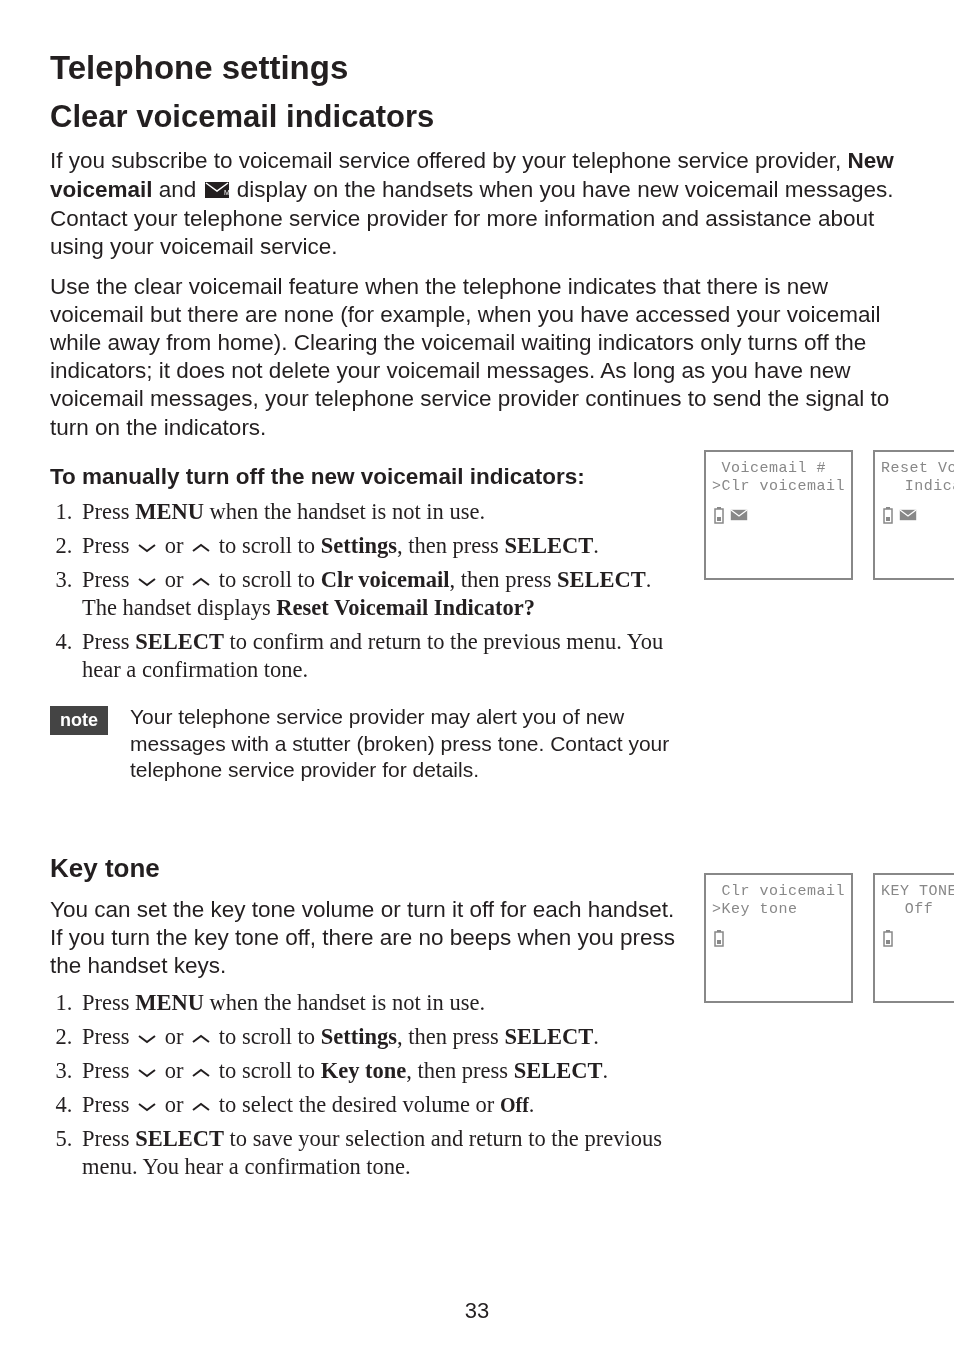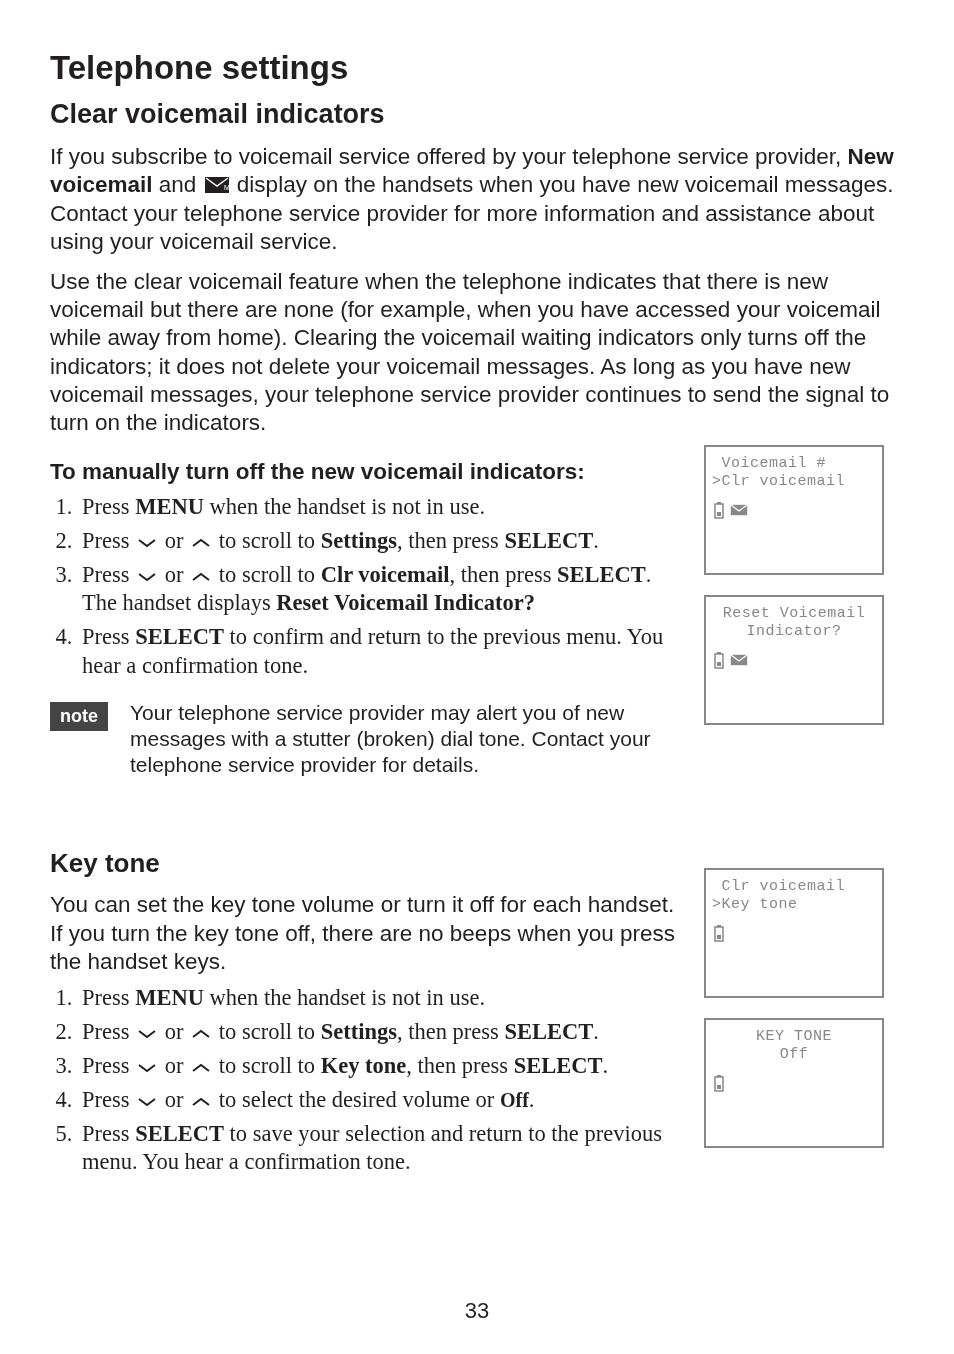--- a/index.html
+++ b/index.html
@@ -16,21 +16,21 @@
     font-family: Arial, Helvetica, sans-serif;
     color: #231f20;
   }
   .h1 {
     font-size: 33px;
     font-weight: bold;
     margin: 0 0 12px 0;
     line-height: 1.1;
   }
   .h2 {
-    font-size: 27px;
+    font-size: 31px;
     font-weight: bold;
     margin: 0 0 6px 0;
     line-height: 1.2;
   }
   .h3 {
     font-size: 26px;
     font-weight: bold;
     margin: 30px 0 10px 0;
   }
   p.body {
@@ -93,21 +93,21 @@
     left: 0; right: 0;
     text-align: center;
     font-size: 22px;
     margin-top: 20px;
   }
   .two-col {
     display: flex;
     gap: 20px;
   }
   .left-col { flex: 1 1 auto; max-width: 650px; }
-  .right-col { width: 200px; flex-shrink: 0; display: flex; flex-direction: column; gap: 20px; }
+  .right-col { width: 200px; flex-shrink: 0; display: flex; flex-direction: row; gap: 20px; }
   .lcd {
     border: 2px solid #888;
     width: 180px;
     height: 130px;
     padding: 8px 6px;
     font-family: "Courier New", monospace;
     font-size: 15px;
     line-height: 1.2;
     color: #888;
     letter-spacing: 0.5px;
@@ -165,21 +165,21 @@
                 <polyline points="2,9 10,3 18,9" fill="none" stroke="#231f20" stroke-width="2"></polyline>
               </svg></span><span> to scroll to </span><span class="strong">Clr voicemail</span><span>, then press </span><span class="strong">SELECT</span><span>. The handset displays </span><span class="strong">Reset Voicemail Indicator?</span>
         </li>
         <li>
           <span>Press </span><span class="strong">SELECT</span><span> to confirm and return to the previous menu. You hear a confirmation tone.</span>
         </li>
       </ol>
 
       <div class="note-row">
         <div class="note-label">note</div>
-        <div class="note-text">Your telephone service provider may alert you of new messages with a stutter (broken) dial tone. Contact your telephone service provider for details.</div>
+        <div class="note-text">Your telephone service provider may alert you of new messages with a stutter (broken) press tone. Contact your telephone service provider for details.</div>
       </div>
     </div>
 
     <div class="right-col">
       <div class="lcd">
         <div class="line"> Voicemail #</div>
         <div class="line">&gt;Clr voicemail</div>
         <div class="lcd-icons">
           <span>
               <svg width="14" height="18" viewBox="0 0 14 18">

